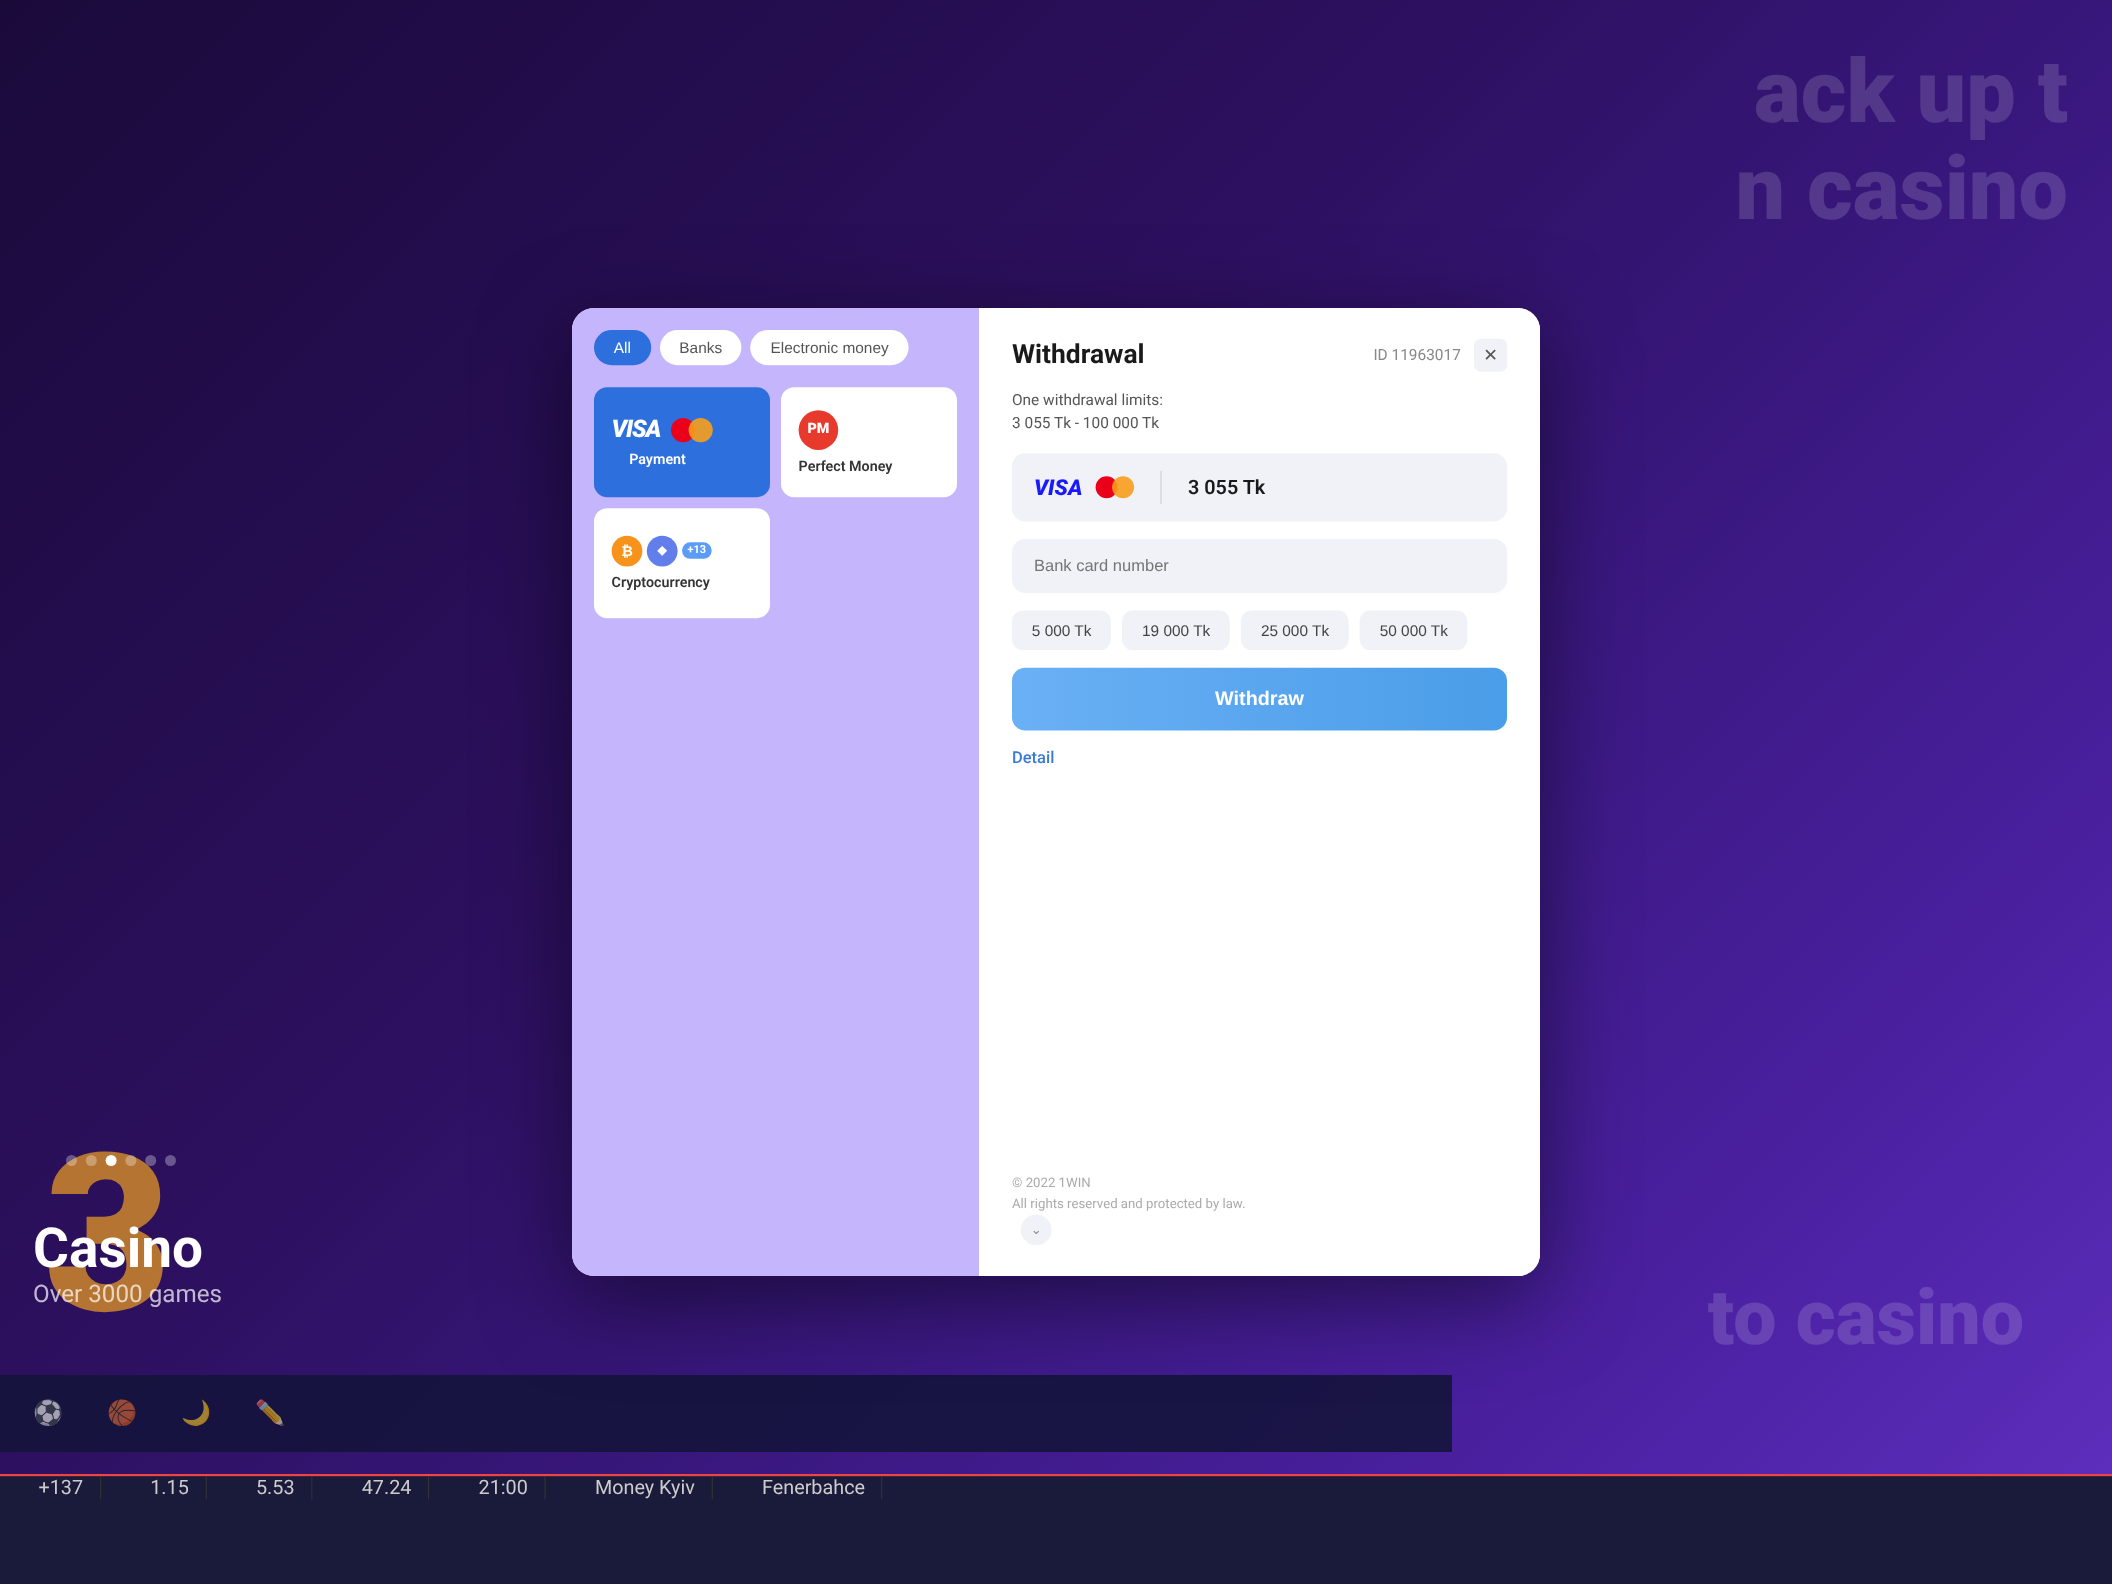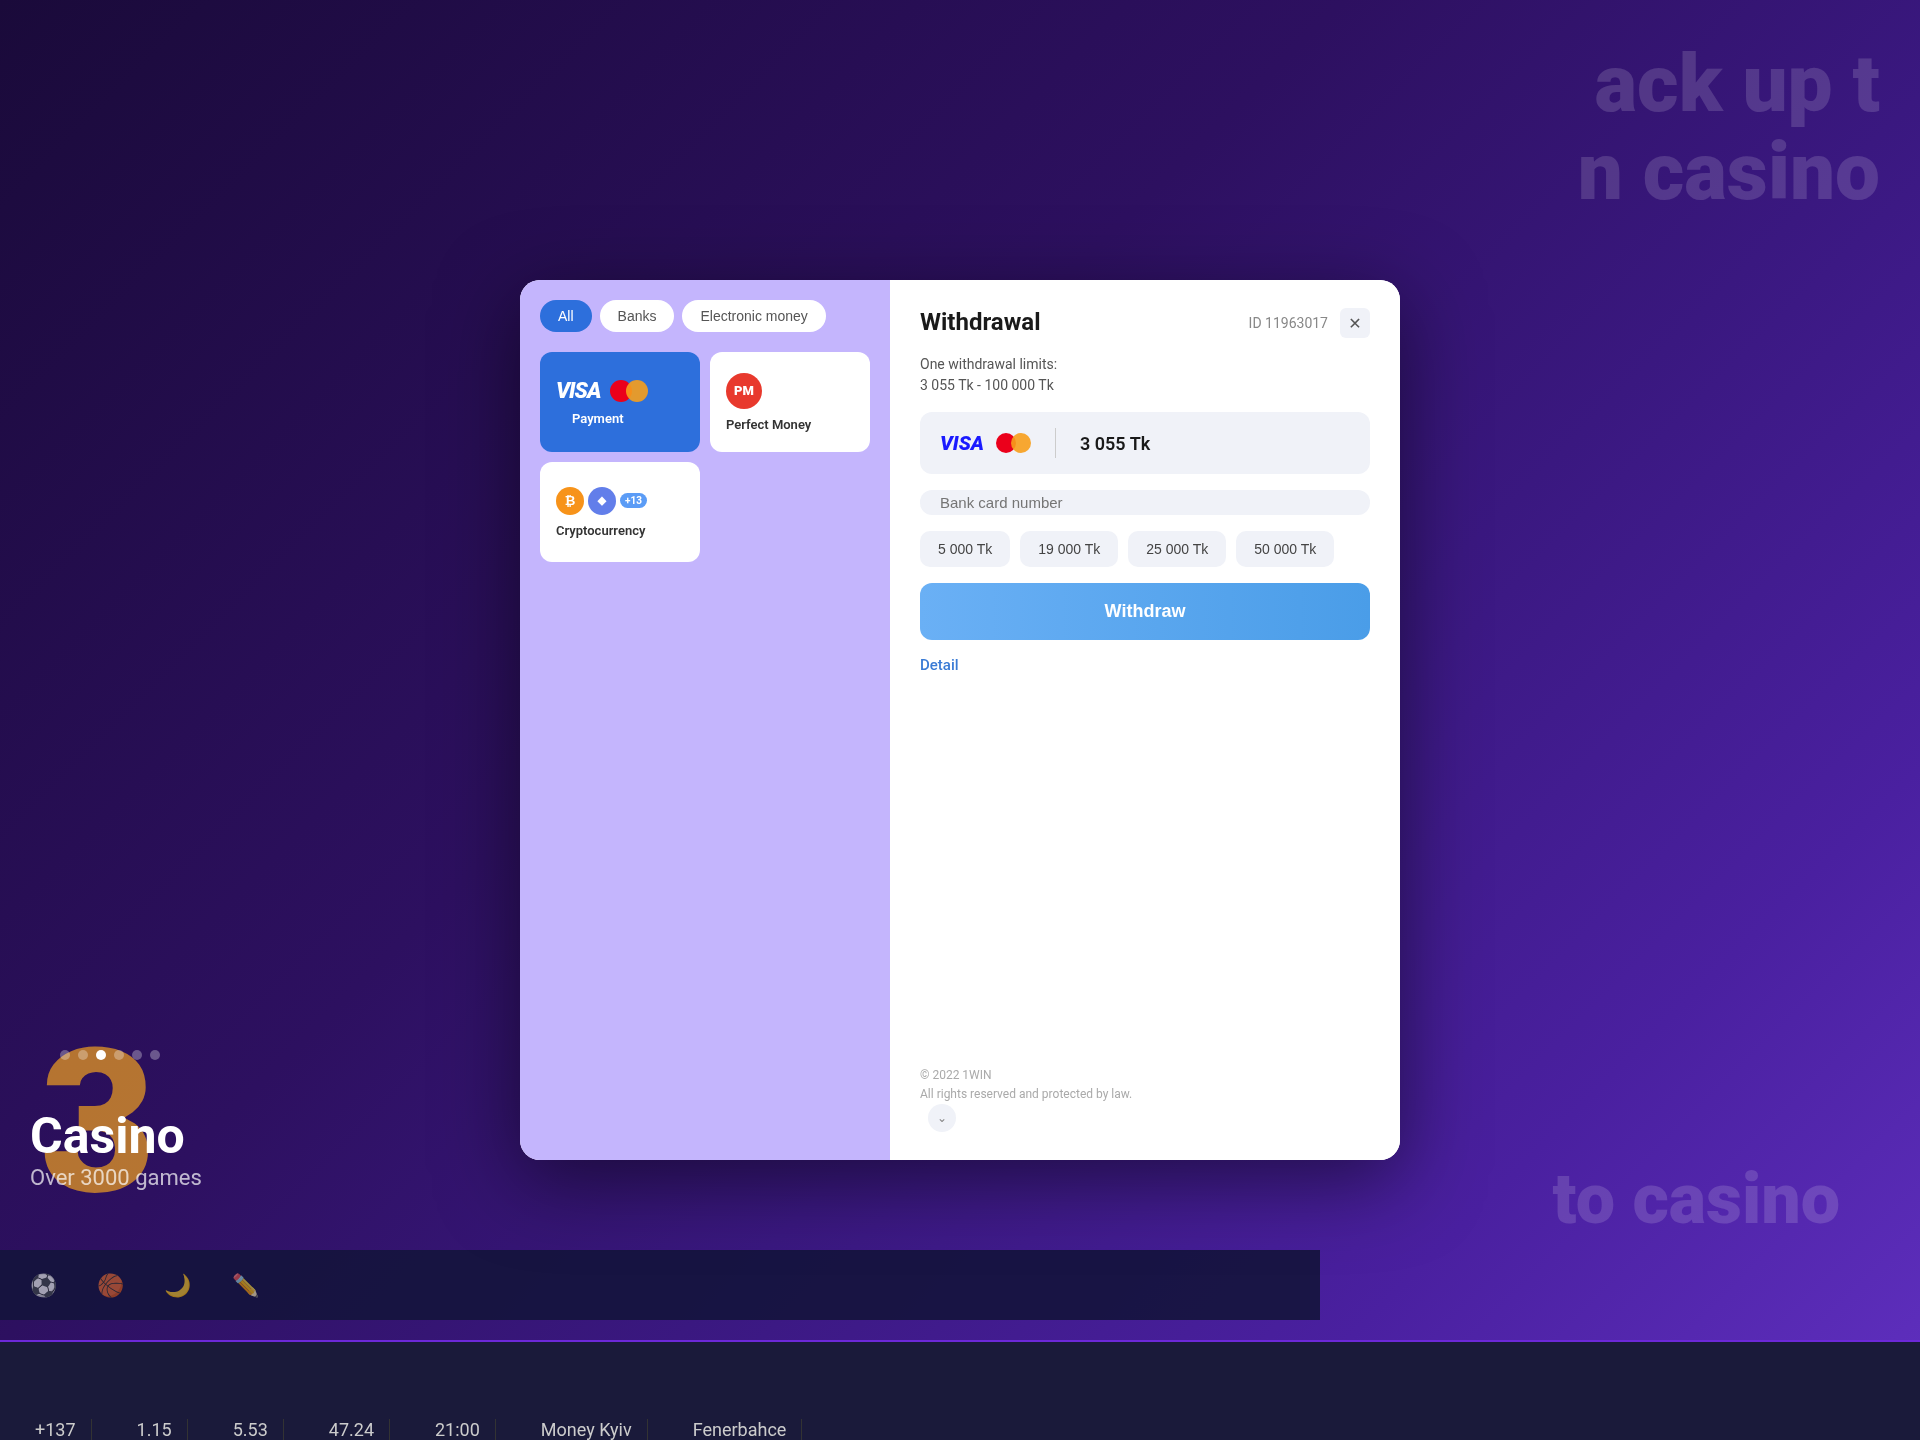--- a/index.html
+++ b/index.html
@@ -48,23 +48,23 @@
       opacity: 0.7;
     }
 
     .bottom-bar {
       position: absolute;
       bottom: 0;
       left: 0;
       right: 0;
       height: 100px;
       background: #1a1a3a;
-      border-top: 2px solid #6d28d9;
-      display: flex;
-      align-items: flex-end;
+      border-top: 2px solid #ef4444;
+      display: flex;
+      align-items: flex-start;
       padding: 0 20px;
       gap: 30px;
     }
 
     .bottom-bar-cell {
       color: #ccc;
       font-size: 18px;
       padding: 0 15px;
       border-right: 1px solid #333;
     }
@@ -383,21 +383,21 @@
     .amount-value {
       font-size: 18px;
       font-weight: 600;
       color: #1a1a1a;
     }
 
     .card-input {
       background: #f0f2f8;
       border: none;
       border-radius: 12px;
-      padding: 4px 20px;
+      padding: 16px 20px;
       font-size: 15px;
       color: #999;
       width: 100%;
       outline: none;
     }
 
     .preset-amounts {
       display: flex;
       gap: 10px;
     }

